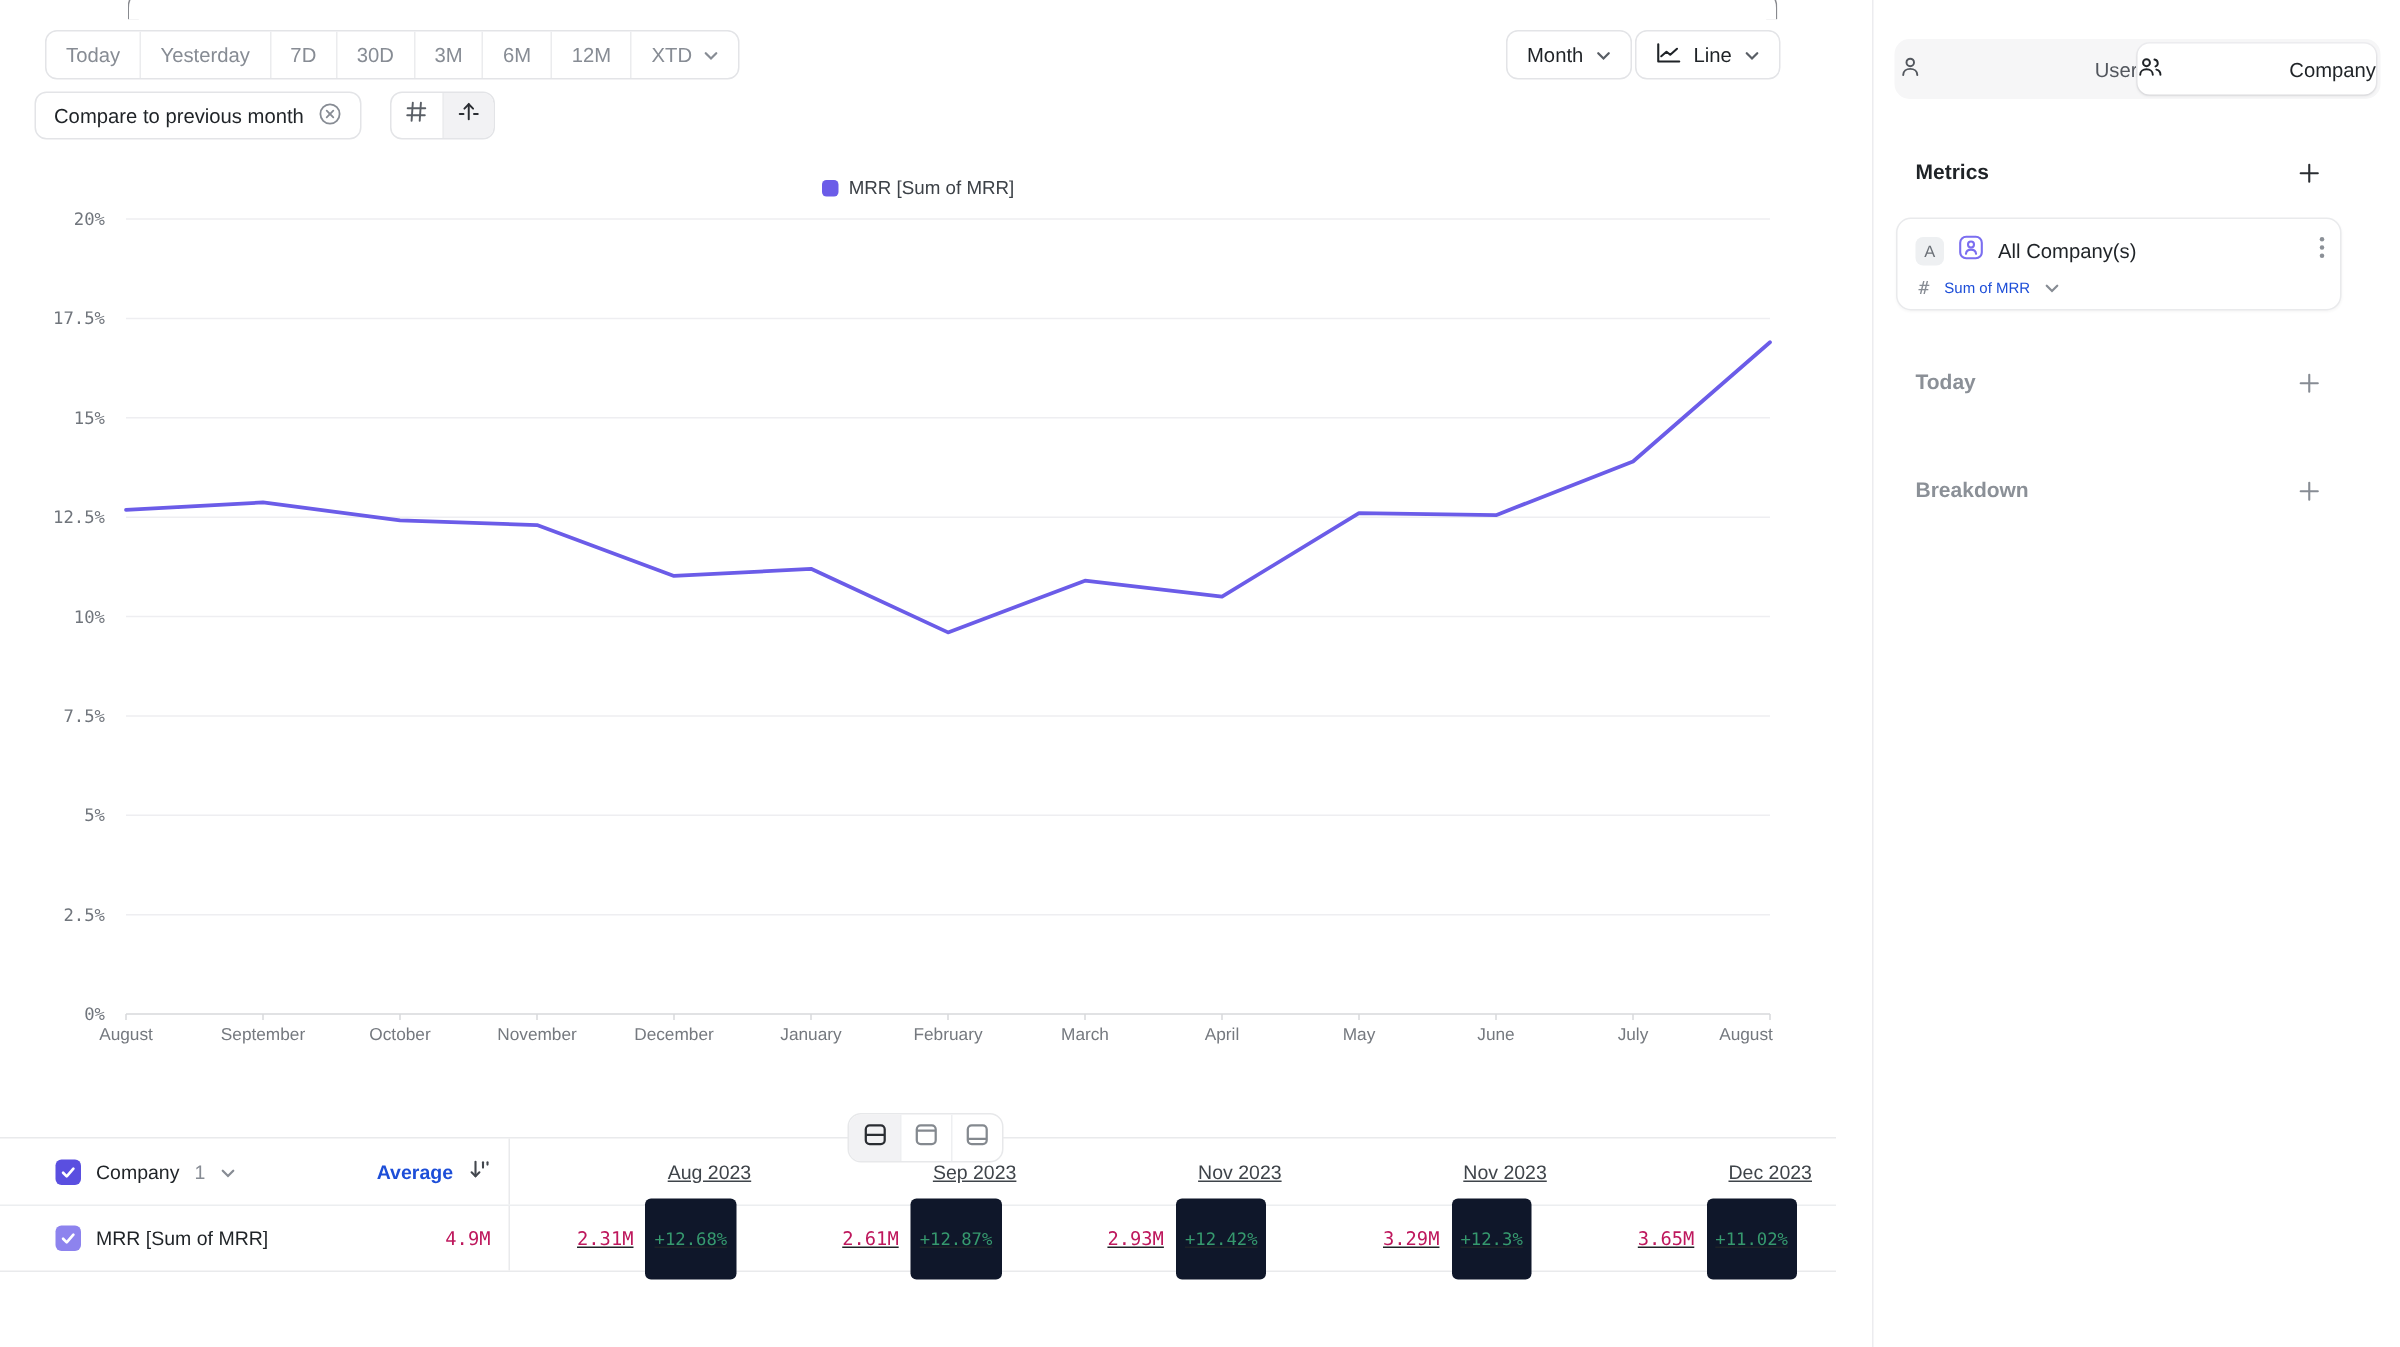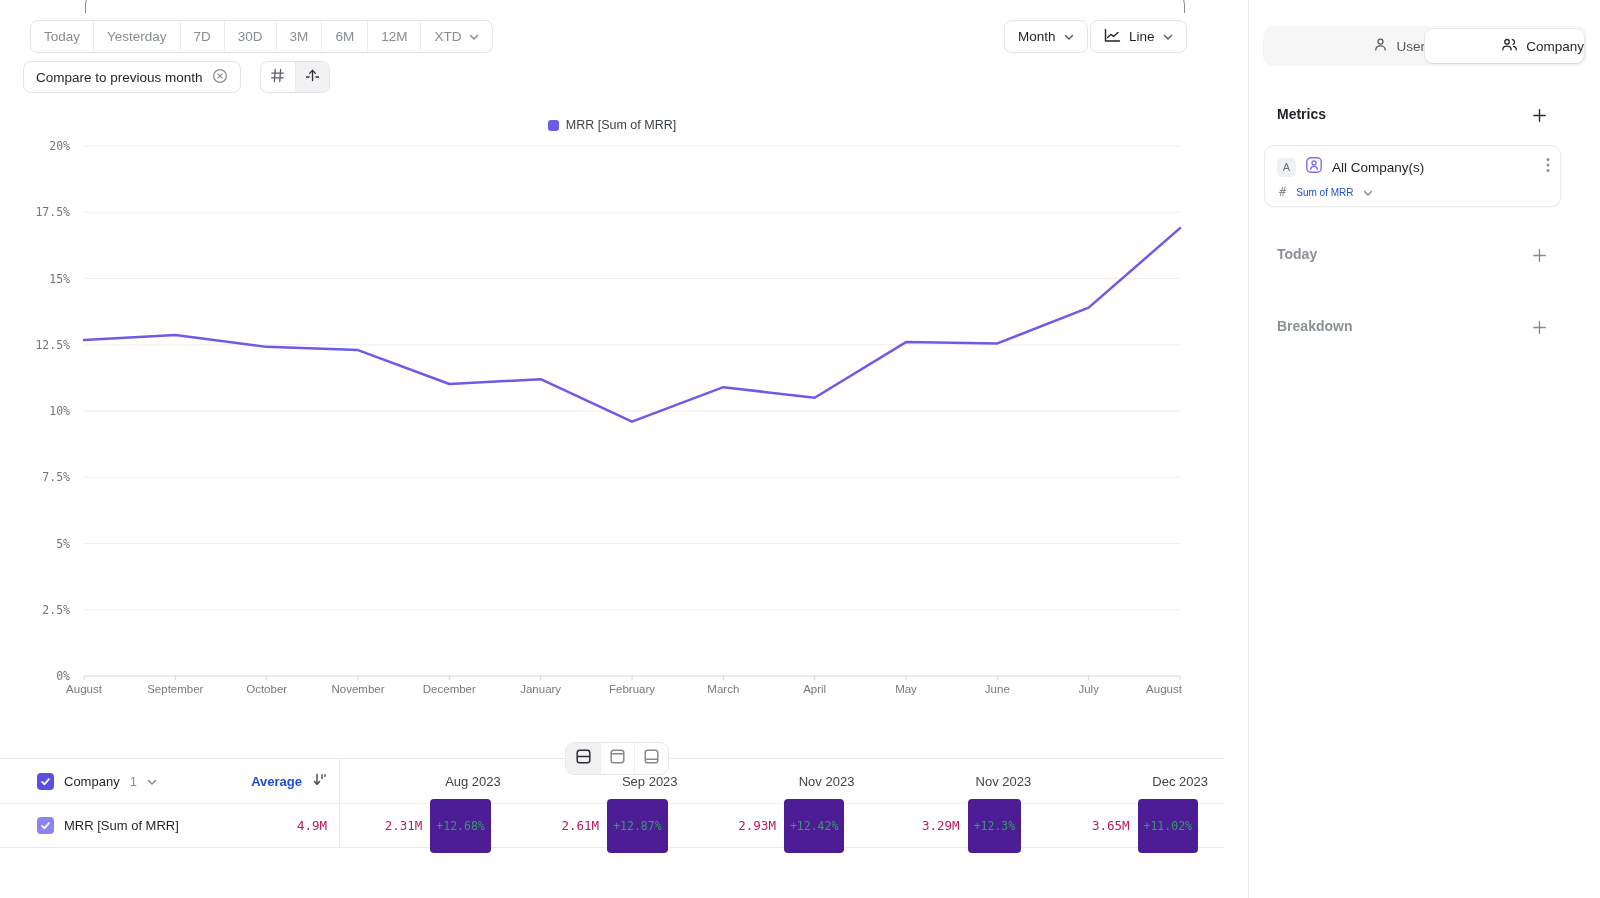--- a/index.html
+++ b/index.html
@@ -52,39 +52,39 @@
   #layout-toggle .iseg.active { background:#f2f2f4; }
 
   
   #data-table { left:0; top:759px; width:1224px; }
   .trow { display:flex; align-items:center; }
   #table-header { height:45px; border-bottom:1px solid #eceef0; font-size:13px; }
   #table-row { height:44px; border-bottom:1px solid #e9eaec; font-size:13px; }
   .col-name { width:340px; align-self:stretch; display:flex; align-items:center; gap:10px;
     padding:0 12px 0 37px; border-right:1px solid #e9eaec; }
   .months { flex:1; display:flex; }
-  .mcell { width:176.8px; display:flex; align-items:center; justify-content:flex-end; gap:8px; }
+  .mcell { width:176.8px; display:flex; align-items:center; justify-content:flex-end; gap:8px;text-decoration:underline; }
   .mcell.h { padding-right:16px; color:#3f444a; font-weight:500; }
   .mcell.c { padding-right:26px; }
   .checkbox { width:17px; height:17px; border-radius:4px; display:flex; align-items:center;
     justify-content:center; flex:none; }
   .checkbox.dark { background:#5a4fe0; }
   .checkbox.light { background:#8d83ee; }
   .num { color:#be185d; font-size:12.5px; }
-  .delta-badge { background:#4c1d95; color:#36996e; font-size:11.5px; padding:20px 6px;
+  .delta-badge { background:#0f172a; color:#36996e; font-size:11.5px; padding:20px 6px;
     border-radius:4px; }
   .spacer { flex:1; }
   .gray { color:#878c94; }
 
   
   #sidebar { left:1248px; top:0; width:352px; height:898px; background:#fff;
     border-left:1px solid #ececef; }
   #uc-toggle { position:absolute; left:14px; top:26px; width:324px; height:40px;
     background:#f6f6f7; border-radius:10px; display:flex; padding:3px; font-size:13.5px; }
-  #uc-toggle .ucseg { flex:1; display:flex; align-items:center; justify-content:flex-end; gap:8px;
+  #uc-toggle .ucseg { flex:1; display:flex; align-items:center; justify-content:space-between; gap:8px;
     color:#53575e; border-radius:8px; }
   #uc-toggle .ucseg.active { background:#fff; color:#1f2327; font-weight:500;
     box-shadow:0 1px 2px rgba(0,0,0,.09), 0 0 0 1px #ececef; }
   .side-heading { position:absolute; left:28px; font-size:14px; font-weight:600; color:#1f2327; }
   .side-heading.muted { color:#8b9097; }
   .plus-btn { position:absolute; left:281px; width:18px; height:18px; display:flex;
     align-items:center; justify-content:center; }
   #metric-card { position:absolute; left:15px; top:145px; width:297px; height:62px;
     border:1px solid #e9eaec; border-radius:10px; background:#fff;
     box-shadow:0 1px 2px rgba(20,20,30,.04); }

